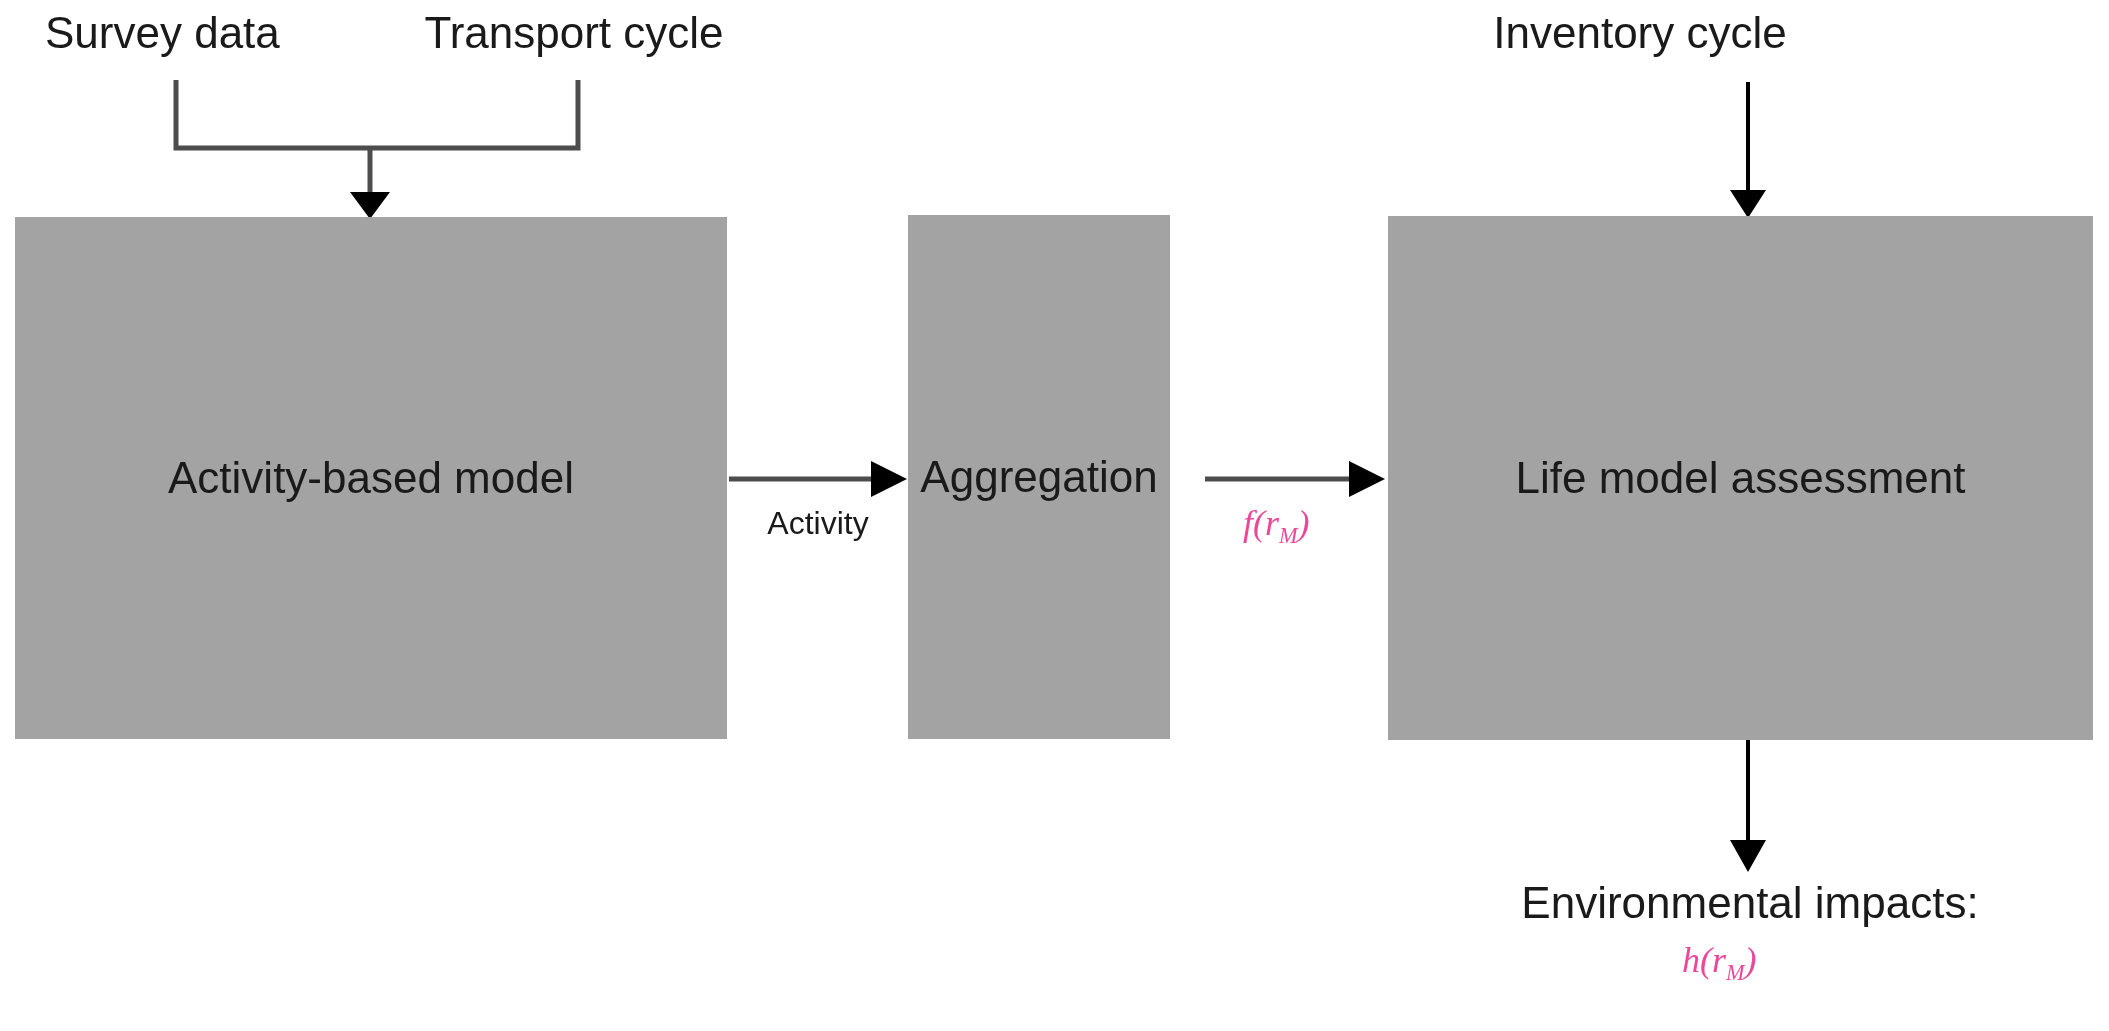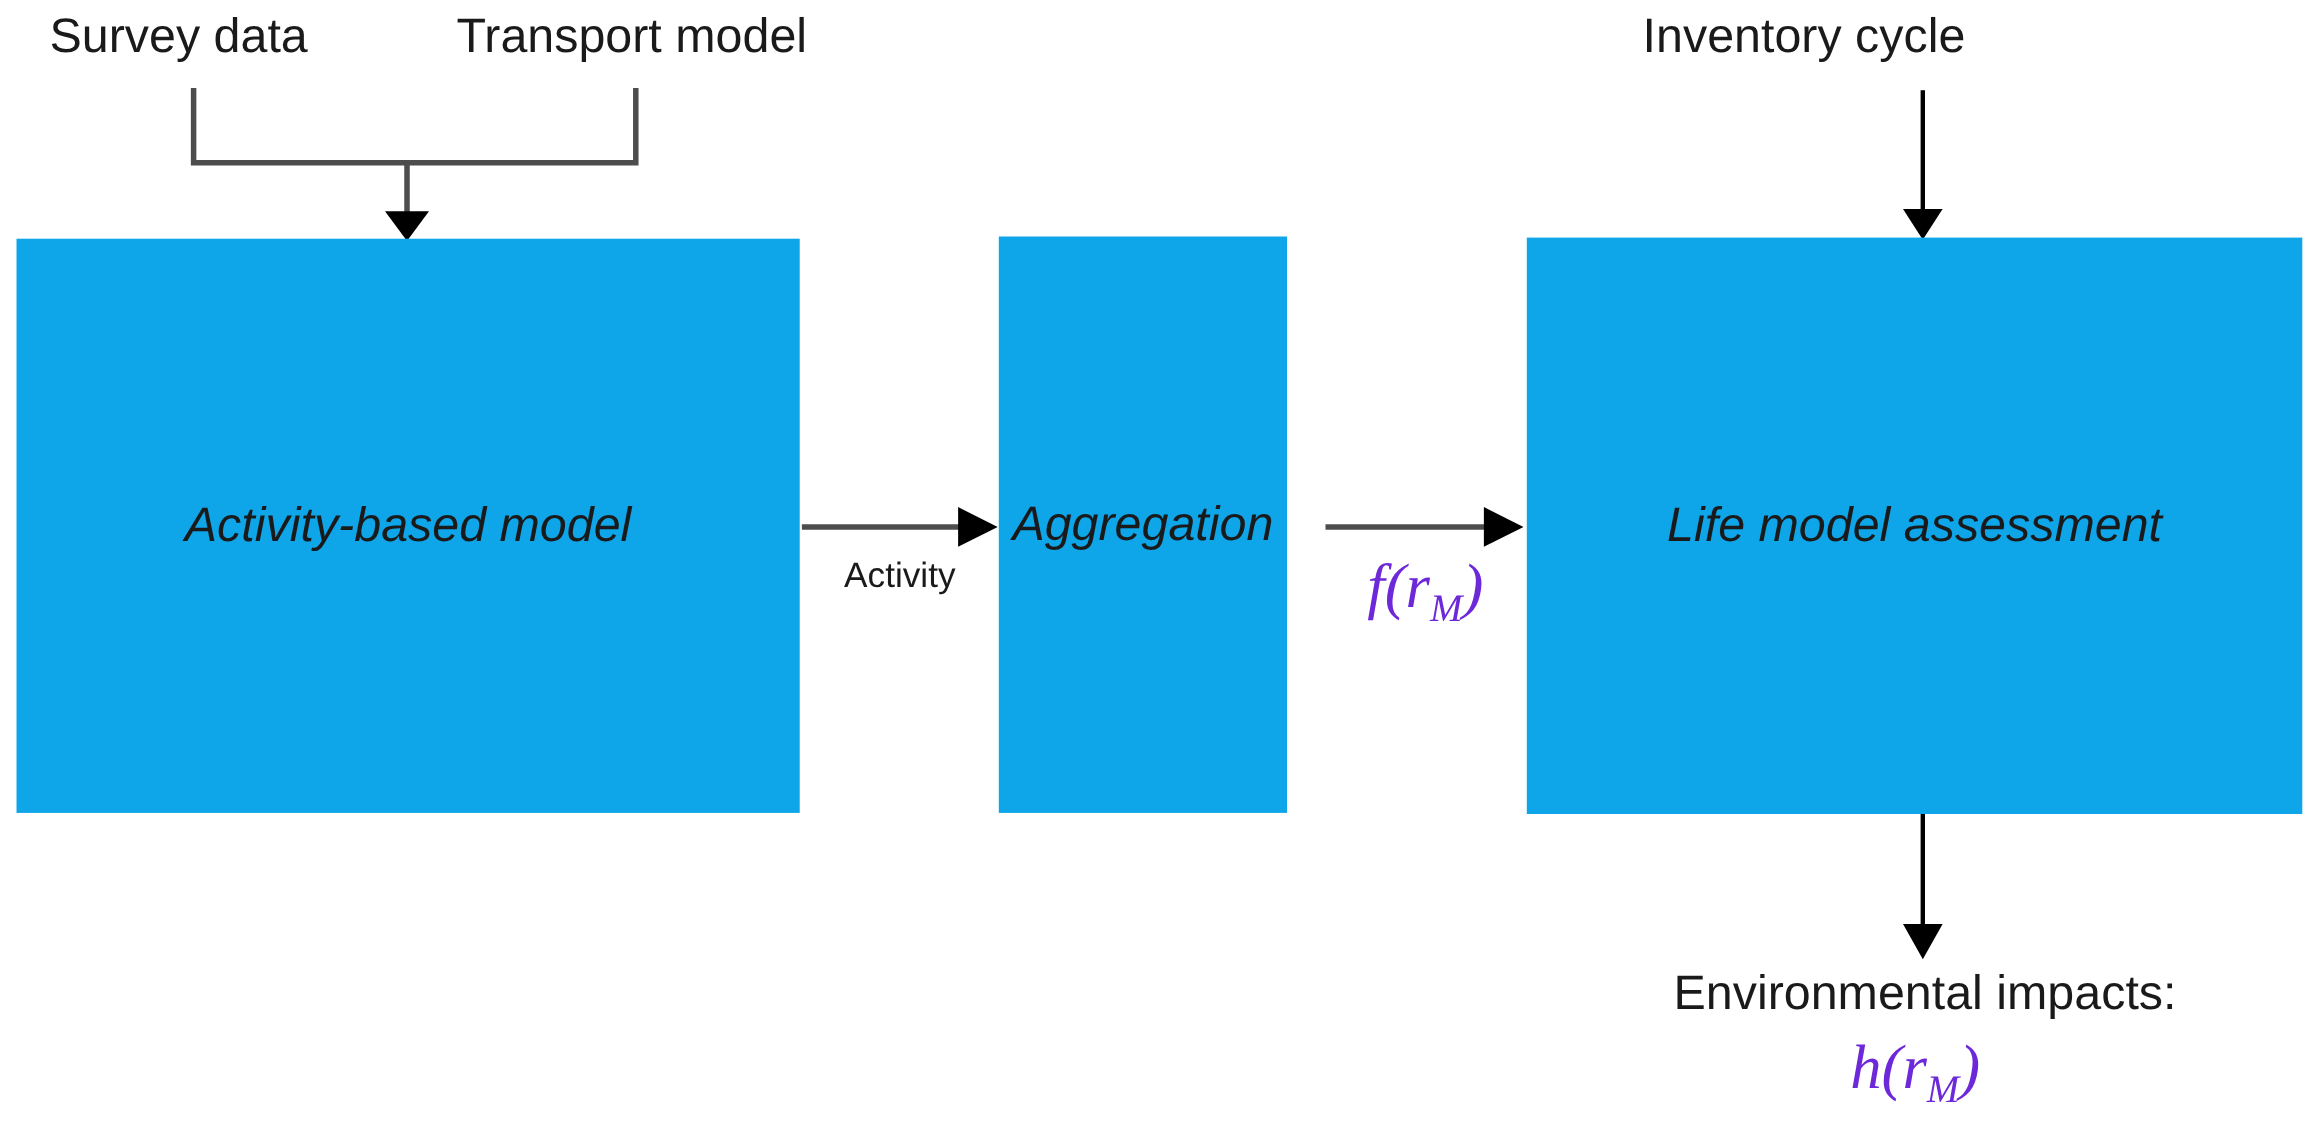--- a/index.html
+++ b/index.html
@@ -12,47 +12,46 @@
   }
   #diagram-root {
     position: relative;
     width: 2109px;
     height: 1031px;
     background: #ffffff;
     overflow: hidden;
   }
   .proc-box {
     position: absolute;
-    background: #0ea5e9;
+    background: #a3a3a3;
     display: flex;
     align-items: center;
     justify-content: center;
     box-sizing: border-box;
-    font-style: italic;
   }
   .proc-label {
     font-size: 44px;
     color: #1a1a1a;
     white-space: nowrap;
     line-height: 1;
   }
   .free-label {
     position: absolute;
     font-size: 44px;
     color: #1a1a1a;
     line-height: 1.06;
     white-space: nowrap;
     text-align: center;
   }
   .math-label {
     position: absolute;
     font-family: "Liberation Serif", serif;
     font-style: italic;
-    font-size: 57px;
-    color: #6d28d9;
+    font-size: 36px;
+    color: #ec4899;
     white-space: nowrap;
     line-height: 1;
   }
   .math-label .sub {
     font-size: 0.62em;
     vertical-align: sub;
     font-style: italic;
   }
   svg.connector-layer {
     position: absolute;
@@ -63,21 +62,21 @@
     pointer-events: none;
   }
 </style>
 </head>
 <body>
 
 <div id="diagram-root">
 
   <div class="free-label" style="left:45px; top:10px; width:228px;">Survey data</div>
 
-  <div class="free-label" style="left:415px; top:10px; width:318px;">Transport model</div>
+  <div class="free-label" style="left:415px; top:10px; width:318px;">Transport cycle</div>
 
   <div class="free-label" style="left:1430px; top:10px; width:420px;">Inventory cycle</div>
 
   <svg class="connector-layer" viewBox="0 0 2109 1031" xmlns="http://www.w3.org/2000/svg">
 
     <g>
       <path d="M 176 80 L 176 148 L 578 148 L 578 80" fill="none" stroke="#4d4d4d" stroke-width="5"></path>
       <line x1="370" y1="148" x2="370" y2="196" stroke="#4d4d4d" stroke-width="5"></line>
       <polygon points="350,192 390,192 370,219" fill="#000000"></polygon>
     </g>

